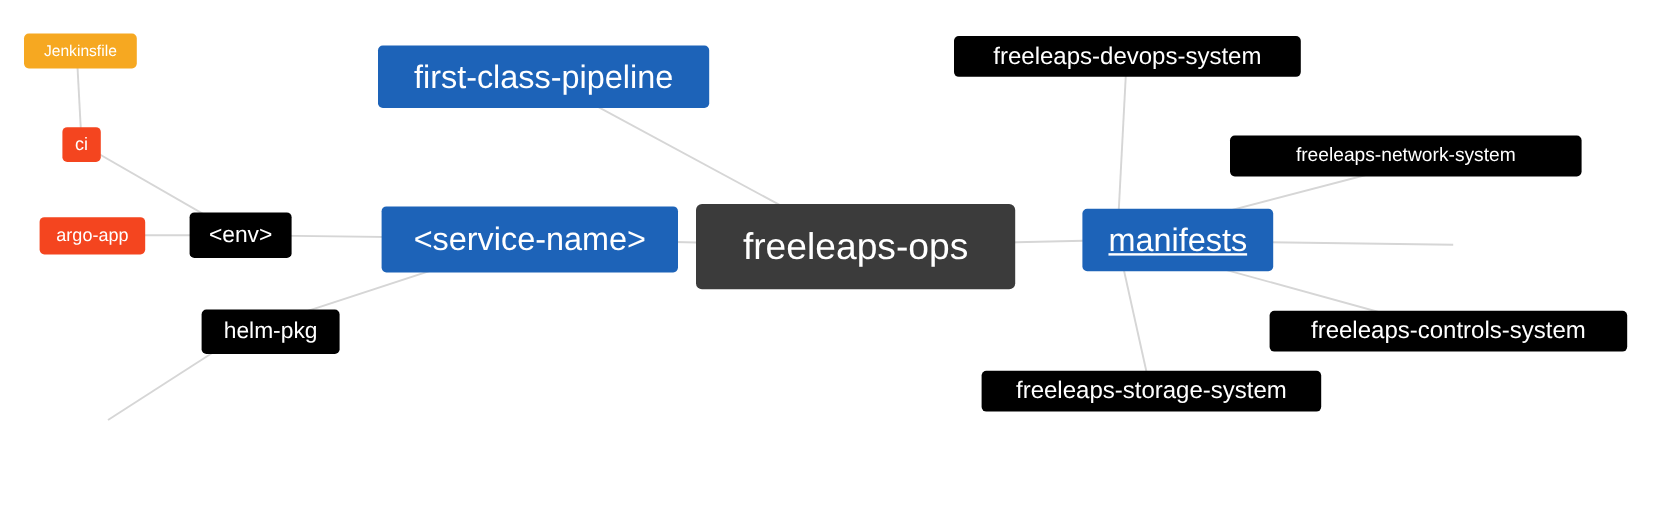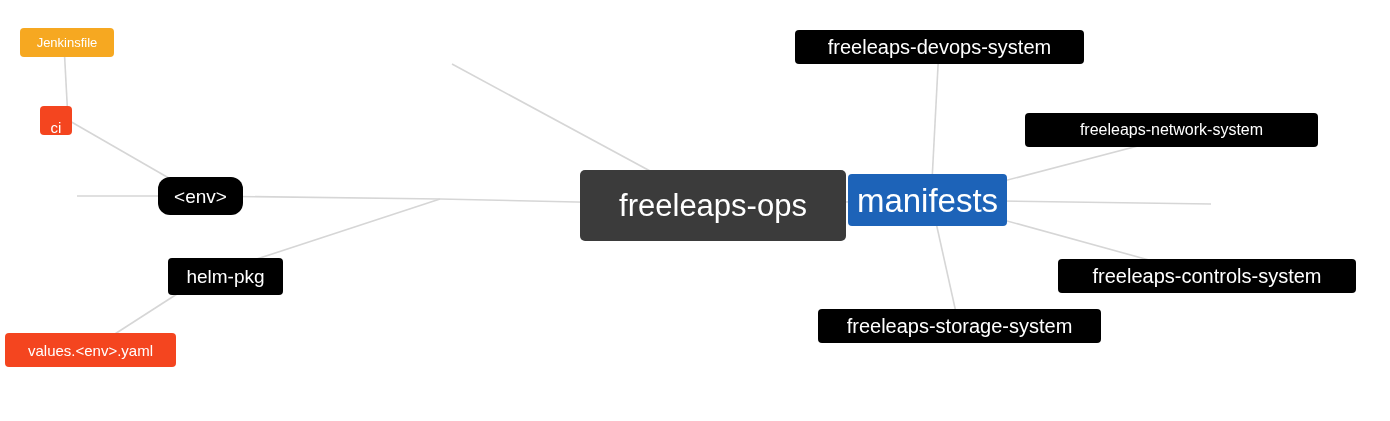--- a/index.html
+++ b/index.html
@@ -57,44 +57,50 @@
     <line x1="931" y1="200" x2="1199" y2="130"></line>
     <line x1="931" y1="200" x2="1211" y2="204"></line>
     <line x1="931" y1="200" x2="1207" y2="276"></line>
     <line x1="931" y1="200" x2="959" y2="326"></line>
   </svg>
 
   <div class="node node-orange" style="left:20px; top:28px; width:94px; height:29px; font-size:13px;">
     <span>Jenkinsfile</span>
   </div>
 
-  <div class="node node-red" style="left:40px; top:106px; width:32px; height:29px; font-size:15px;align-items:flex-end;">
+  <div class="node node-red" style="left:52px; top:106px; width:32px; height:29px; font-size:15px;">
     <span>ci</span>
   </div>
 
+  <div class="node node-red" style="left:33px; top:181px; width:88px; height:31px; font-size:15px;">
+    <span>argo-app</span>
+  </div>
 
-  <div class="node node-green" style="left:158px; top:177px; width:85px; height:38px; font-size:19px;border-radius:12px;">
+  <div class="node node-green" style="left:158px; top:177px; width:85px; height:38px; font-size:19px;">
     <span>&lt;env&gt;</span>
   </div>
 
+  <div class="node node-blue" style="left:318px; top:172px; width:247px; height:55px; font-size:27px;">
+    <span>&lt;service-name&gt;</span>
+  </div>
 
+  <div class="node node-blue" style="left:315px; top:38px; width:276px; height:52px; font-size:27px;">
+    <span>first-class-pipeline</span>
+  </div>
 
   <div class="node node-green" style="left:148px; top:258px; width:115px; height:37px; font-size:19px;margin-left:20px;">
     <span>helm-pkg</span>
   </div>
 
-  <div class="node node-red" style="left:5px; top:333px; width:171px; height:34px; font-size:15px;">
-    <span>values.&lt;env&gt;.yaml</span>
-  </div>
 
   <div class="node node-dark" style="left:580px; top:170px; width:266px; height:71px; font-size:31px;text-align:center;">
     <span>freeleaps-ops</span>
   </div>
 
-  <div class="node node-blue" style="left:848px; top:174px; width:159px; height:52px; font-size:33px;">
+  <div class="node node-blue" style="left:902px; top:174px; width:159px; height:52px; font-size:27px;text-decoration:underline;">
     <span>manifests</span>
   </div>
 
   <div class="node node-green" style="left:795px; top:30px; width:289px; height:34px; font-size:20px;">
     <span>freeleaps-devops-system</span>
   </div>
 
   <div class="node node-green" style="left:1025px; top:113px; width:293px; height:34px; font-size:16px;">
     <span>freeleaps-network-system</span>
   </div>

